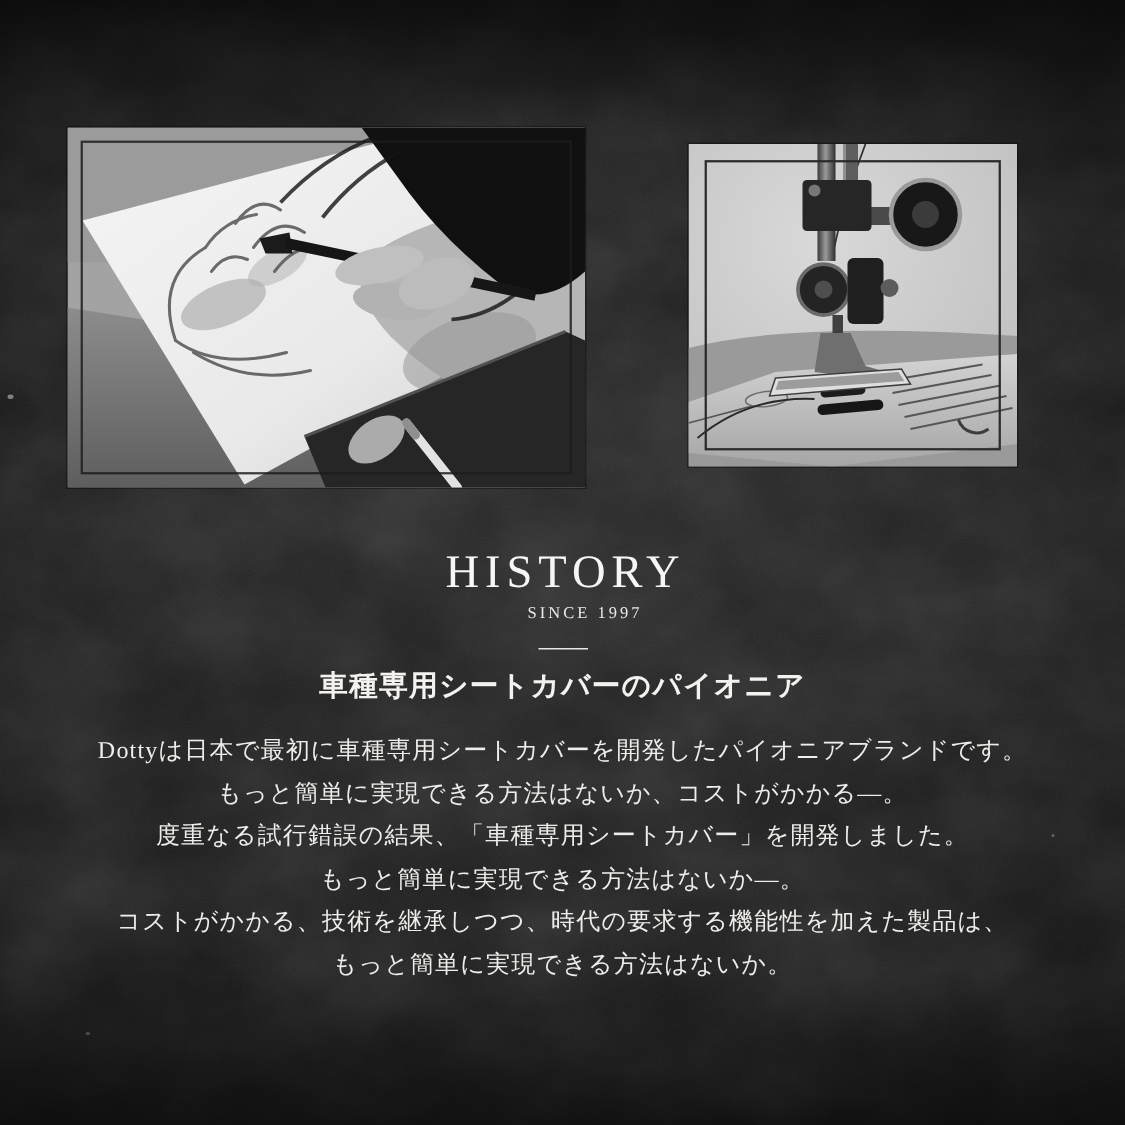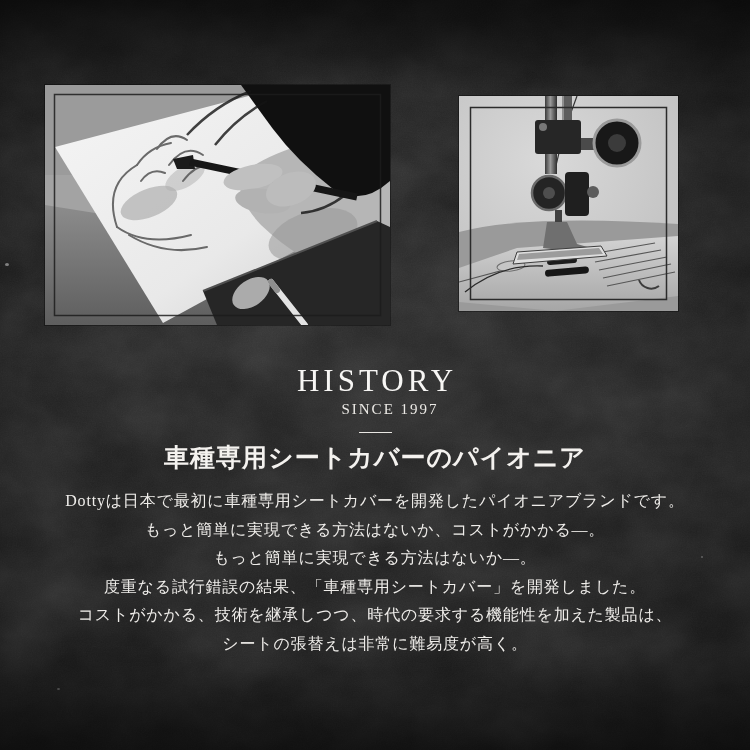--- a/index.html
+++ b/index.html
@@ -28,23 +28,23 @@
   .photo svg { display:block; width:100%; height:100%; }
   .photo-left  { left:45px;  top:85px; width:345px; height:240px; }
   .photo-right { left:459px; top:96px; width:219px; height:215px; }
 
   
   .history { position:absolute; z-index:3; left:0; top:366px; width:750px; text-align:center; color:#f1efec; }
   .title {
     margin:0; font-weight:400; font-size:31px; line-height:30px;
     letter-spacing:4px; text-indent:4px; color:#f7f6f4;
   }
-  .since { margin-top:5px; font-size:15px; line-height:16px; letter-spacing:2px; text-indent:2px; color:#eceae6;margin-left:28px; }
+  .since { margin-top:5px; font-size:11px; line-height:16px; letter-spacing:2px; text-indent:2px; color:#eceae6;margin-left:28px; }
   .divider { width:33px; height:1px; background:#e9e7e3; margin:15px auto 12px auto; }
-  .tagline { margin:0; font-size:25px; line-height:25px; font-weight:700; letter-spacing:1px; color:#f4f2ef; }
+  .tagline { margin:0; font-size:19px; line-height:25px; font-weight:700; letter-spacing:1px; color:#f4f2ef; }
   .bodytext { margin-top:17px; font-size:16px; line-height:28.5px; letter-spacing:0.8px; color:#efedea;font-family:Liberation Serif, serif; }
   .bodytext p { margin:0; }
 </style>
 </head>
 <body>
 
 <div class="stage">
 
   <svg class="tex" width="750" height="750" aria-hidden="true">
     <filter id="fMottle" x="0" y="0" width="100%" height="100%">
@@ -190,20 +190,20 @@
   </figure>
 
   <section class="history">
     <h1 class="title">HISTORY</h1>
     <div class="since">SINCE 1997</div>
     <div class="divider"></div>
     <h2 class="tagline">車種専用シートカバーのパイオニア</h2>
     <div class="bodytext">
       <p>Dottyは日本で最初に車種専用シートカバーを開発したパイオニアブランドです。</p>
       <p>もっと簡単に実現できる方法はないか、コストがかかる—。</p>
+      <p>度重なる試行錯誤の結果、「車種専用シートカバー」を開発しました。</p>
       <p>もっと簡単に実現できる方法はないか—。</p>
-      <p>度重なる試行錯誤の結果、「車種専用シートカバー」を開発しました。</p>
       <p>コストがかかる、技術を継承しつつ、時代の要求する機能性を加えた製品は、</p>
-      <p>シートの張替えは非常に難易度が高く。</p>
+      <p>もっと簡単に実現できる方法はないか。</p>
     </div>
   </section>
 
 </div>
 
 </body></html>

